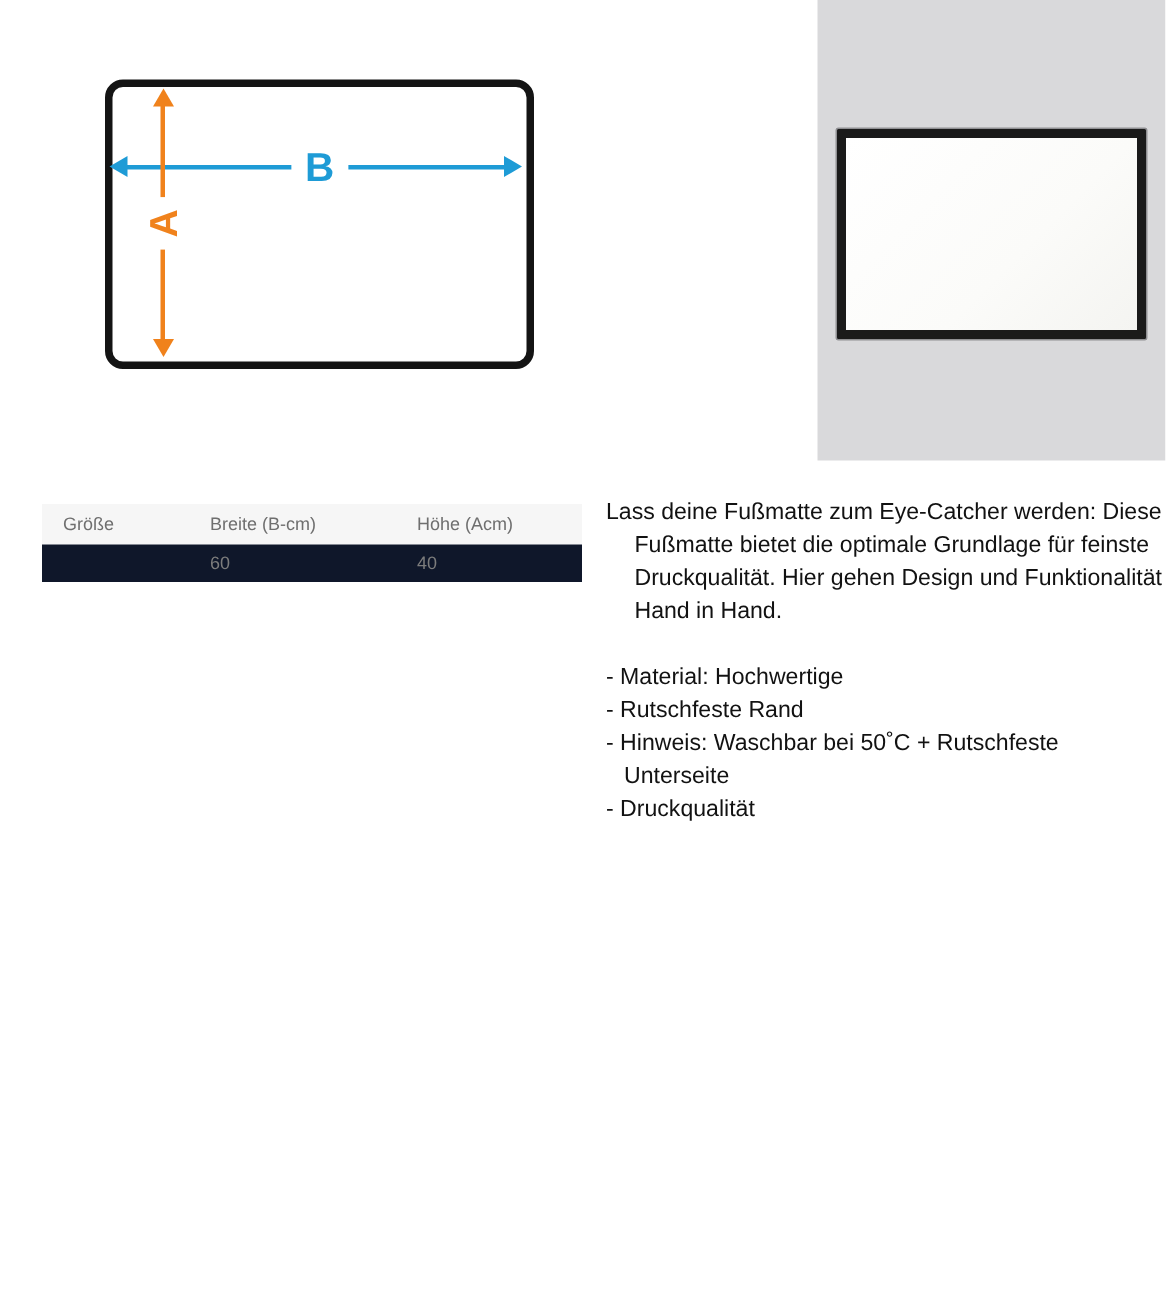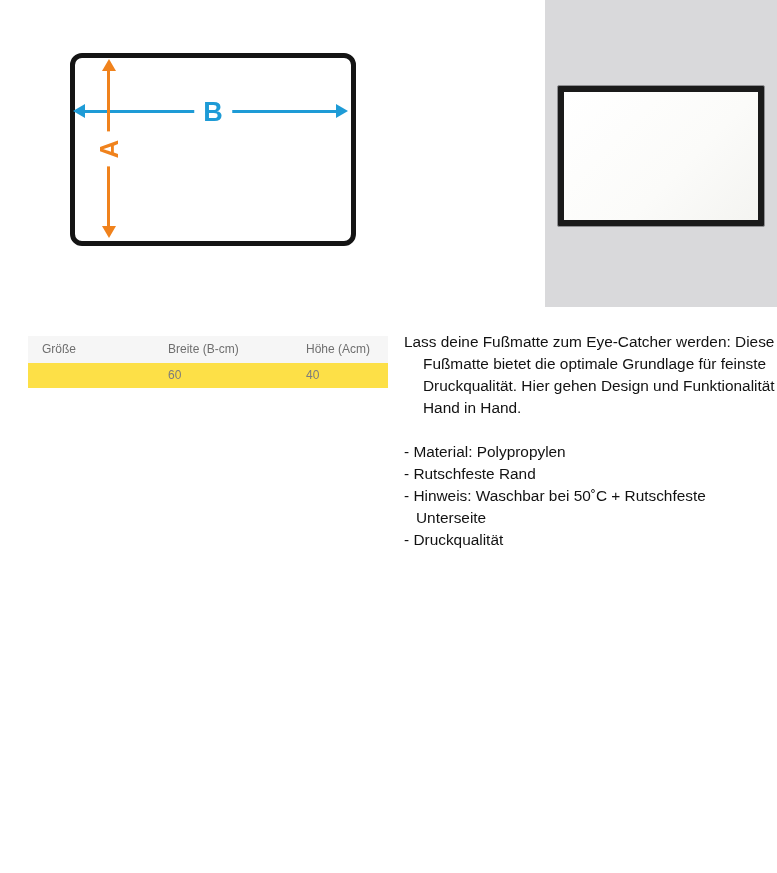--- a/index.html
+++ b/index.html
@@ -86,24 +86,24 @@
   }
 
   
   .size-table {
     position: absolute; left: 28px; top: 336px;
     width: 360px;
     font-size: 12px;
   }
   .size-table .tr { display: flex; width: 100%; }
   .size-table .tr.head { background: #f6f6f6; height: 27px; line-height: 27px; color: #6f6f6f; }
-  .size-table .tr.row  { background: #fde047; height: 25px; line-height: 25px; color: #7c7c7c; }
+  .size-table .tr.row  { background: #0f172a; height: 25px; line-height: 25px; color: #7c7c7c; }
   .size-table .td { overflow: hidden; white-space: nowrap; }
   .size-table .c1 { width: 112px; padding-left: 14px; }
-  .size-table .c2 { width: 138px; margin-left: 28px; }
+  .size-table .c2 { width: 138px; }
   .size-table .c3 { flex: 1; }
 
   
   .description {
     position: absolute; left: 404px; top: 331px;
     width: 372px;
     color: #121212;
     font-size: 15.4px; line-height: 22px;
   }
   .intro { padding-left: 19px; text-indent: -19px; }
@@ -141,20 +141,20 @@
     <div class="tr row">
       <div class="td c1"></div>
       <div class="td c2">60</div>
       <div class="td c3">40</div>
     </div>
   </div>
 
   <div class="description">
     <div class="intro">Lass deine Fußmatte zum Eye-Catcher werden: Diese Fußmatte bietet die optimale Grundlage für feinste Druckqualität. Hier gehen Design und Funktionalität Hand in Hand.</div>
     <div class="bullets">
-      <div class="bullet">- Material: Polypropylen</div>
+      <div class="bullet">- Material: Hochwertige</div>
       <div class="bullet">- Rutschfeste Rand</div>
       <div class="bullet">- Hinweis: Waschbar bei 50˚C +  Rutschfeste Unterseite</div>
       <div class="bullet">- Druckqualität</div>
     </div>
   </div>
 
 </div>
 
 </body></html>

